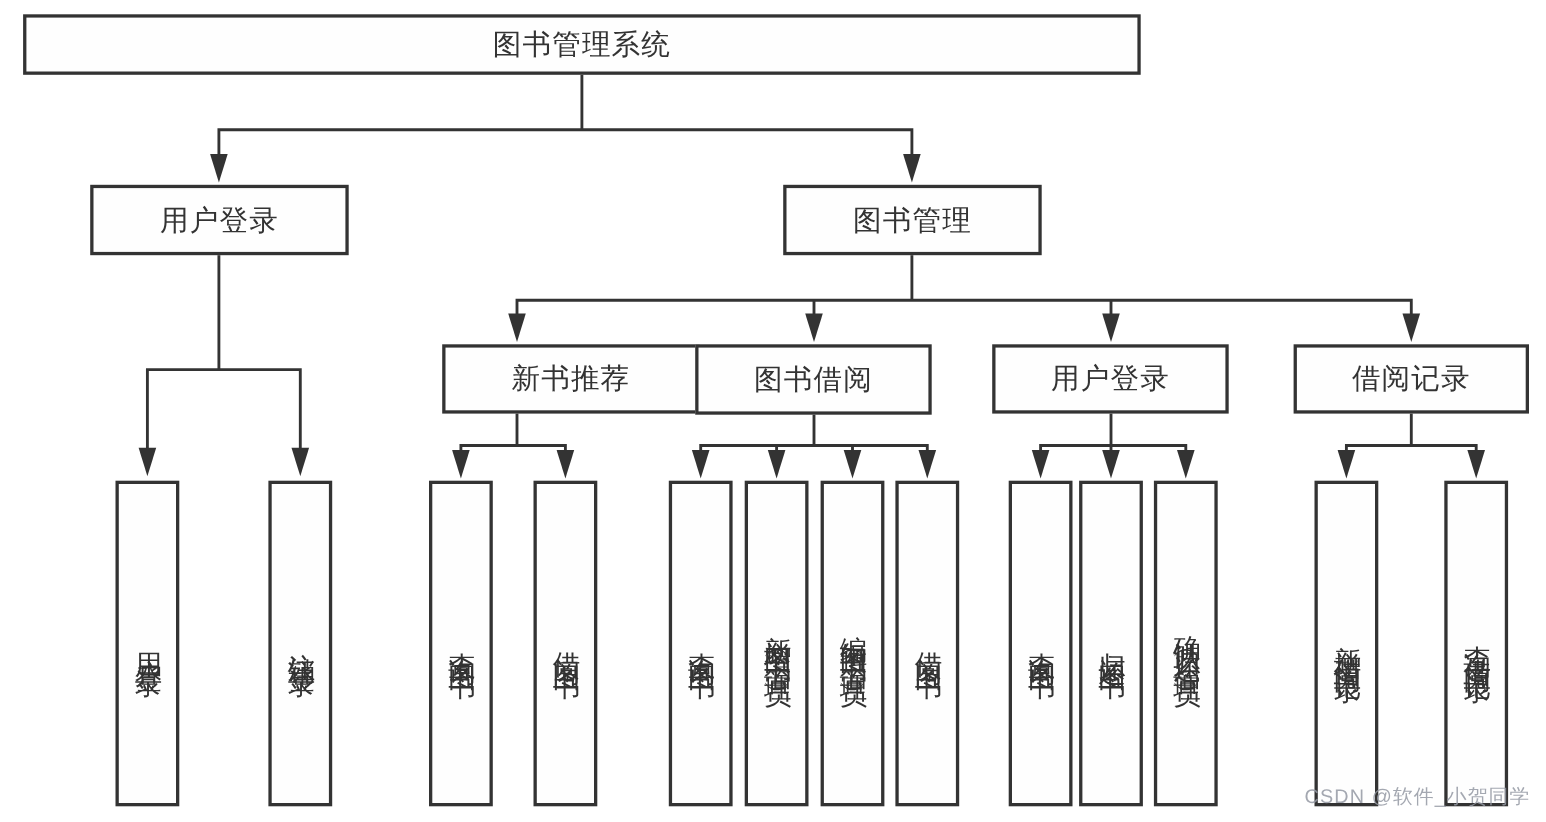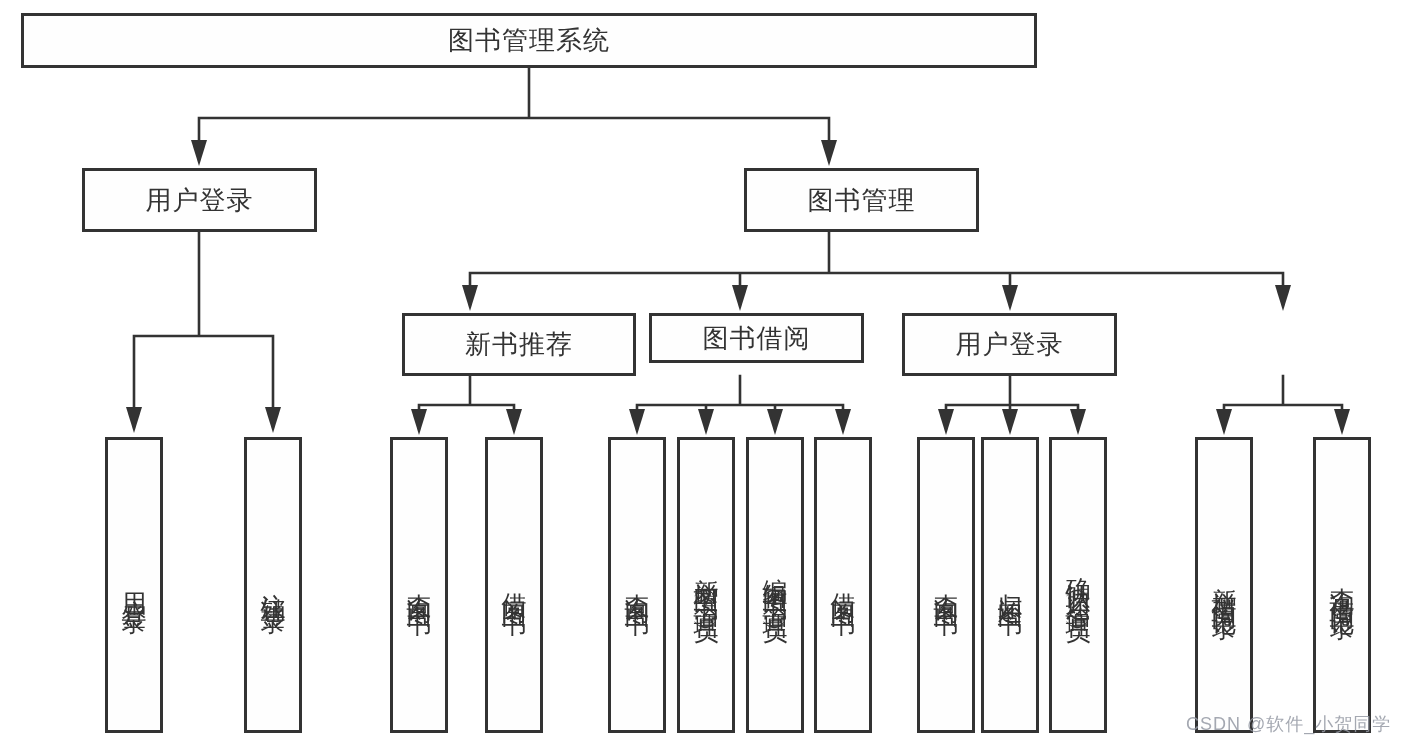--- a/index.html
+++ b/index.html
@@ -106,25 +106,26 @@
       <polygon points="1002,409 1018,409 1010,435"></polygon>
       <polygon points="1070,409 1086,409 1078,435"></polygon>
       <polygon points="1216,409 1232,409 1224,435"></polygon>
       <polygon points="1334,409 1350,409 1342,435"></polygon>
     </g>
   </svg>
 
   <div class="box hbox" style="left:21px; top:13px; width:1016px; height:55px;">图书管理系统</div>
 
   <div class="box hbox" style="left:82px; top:168px; width:235px; height:64px;">用户登录</div>
-  <div class="box hbox" style="left:744px; top:168px; width:235px; height:64px;">图书管理</div>
+  <div class="box hbox" style="left:712px; top:168px; width:235px; height:64px;">图书管理</div>
 
   <div class="box hbox" style="left:363px; top:313px; width:234px; height:63px;margin-left:39px;">新书推荐</div>
-  <div class="box hbox" style="left:632px; top:313px; width:215px; height:50px;margin-left:17px;">图书借阅</div>
+  <div class="box hbox" style="left:632px; top:313px; width:215px; height:64px;">图书借阅</div>
   <div class="box hbox" style="left:902px; top:313px; width:215px; height:63px;">用户登录</div>
+  <div class="box hbox" style="left:1176px; top:313px; width:214px; height:63px;">借阅记录</div>
 
   <div class="box vbox" style="left:105px;">
     <span class="vlabel">用户登录</span>
   </div>
   <div class="box vbox" style="left:244px;">
     <span class="vlabel">注销登录</span>
   </div>
   <div class="box vbox" style="left:390px;">
     <span class="vlabel">查询图书</span>
   </div>

